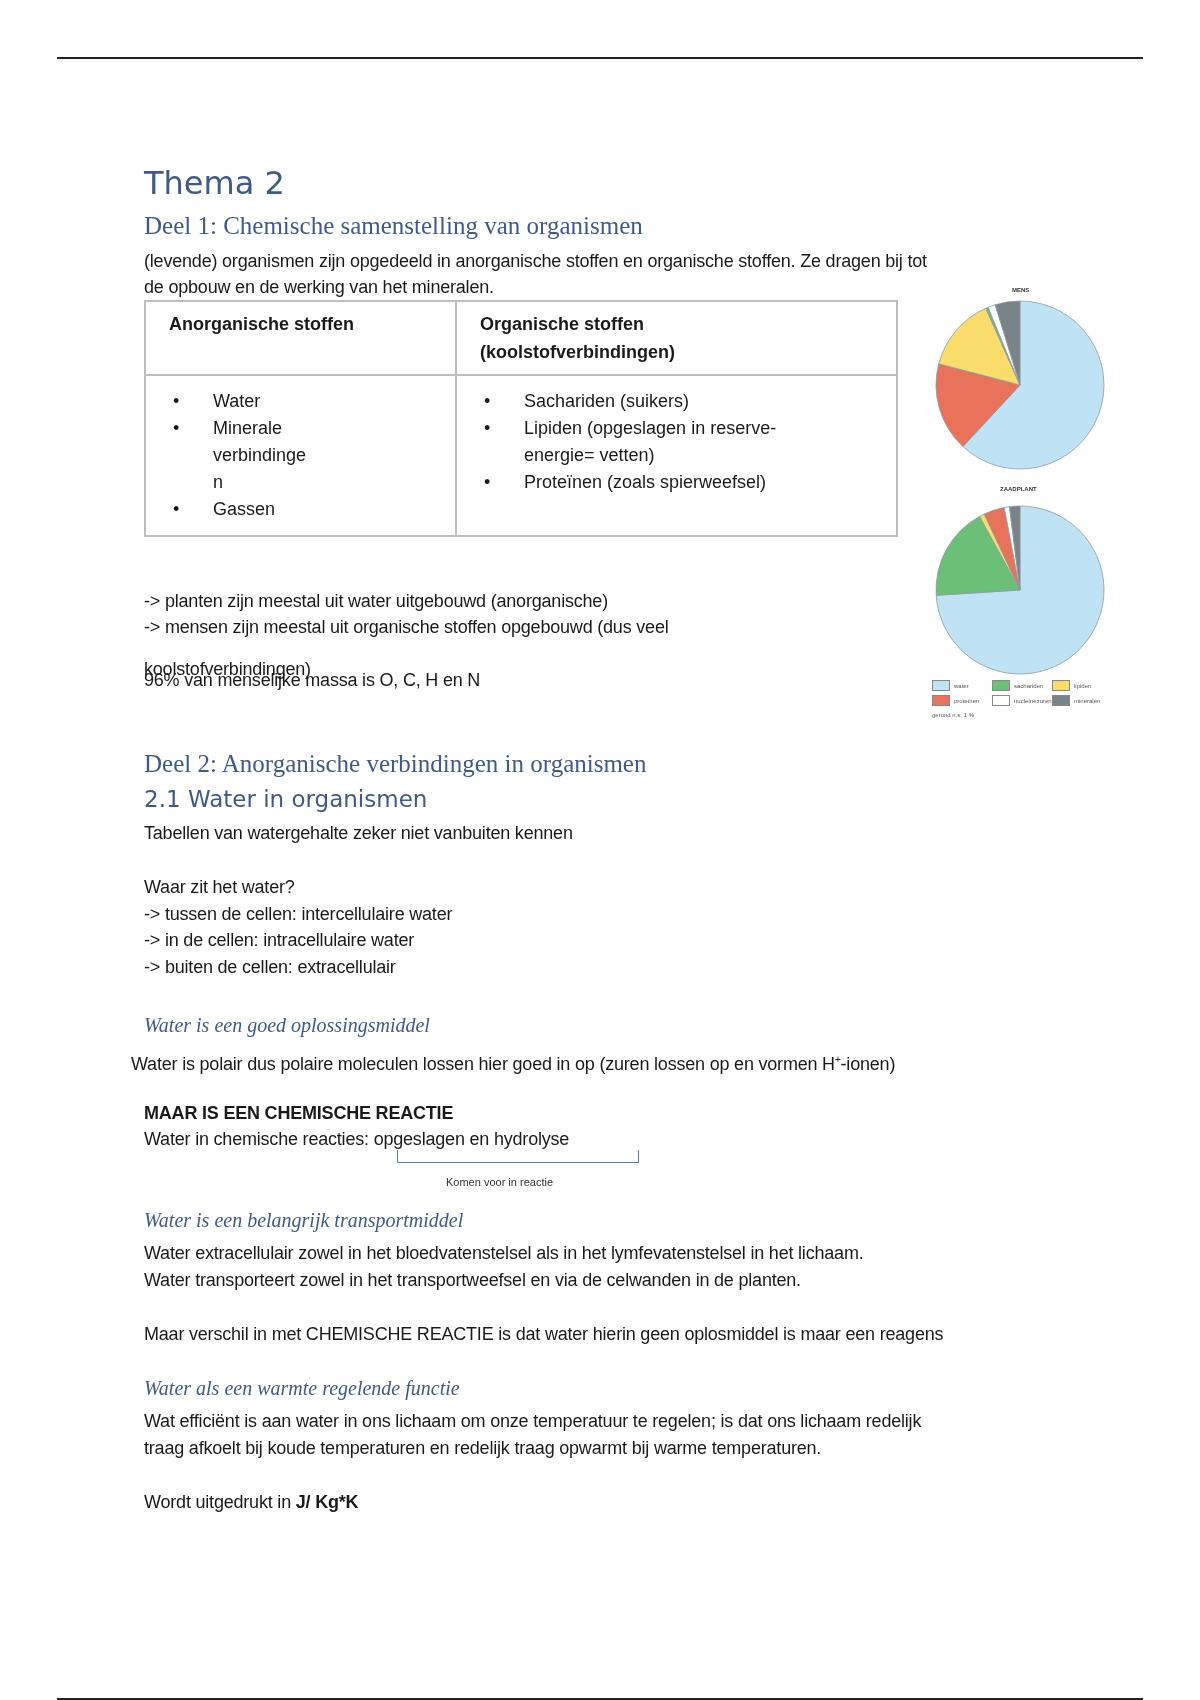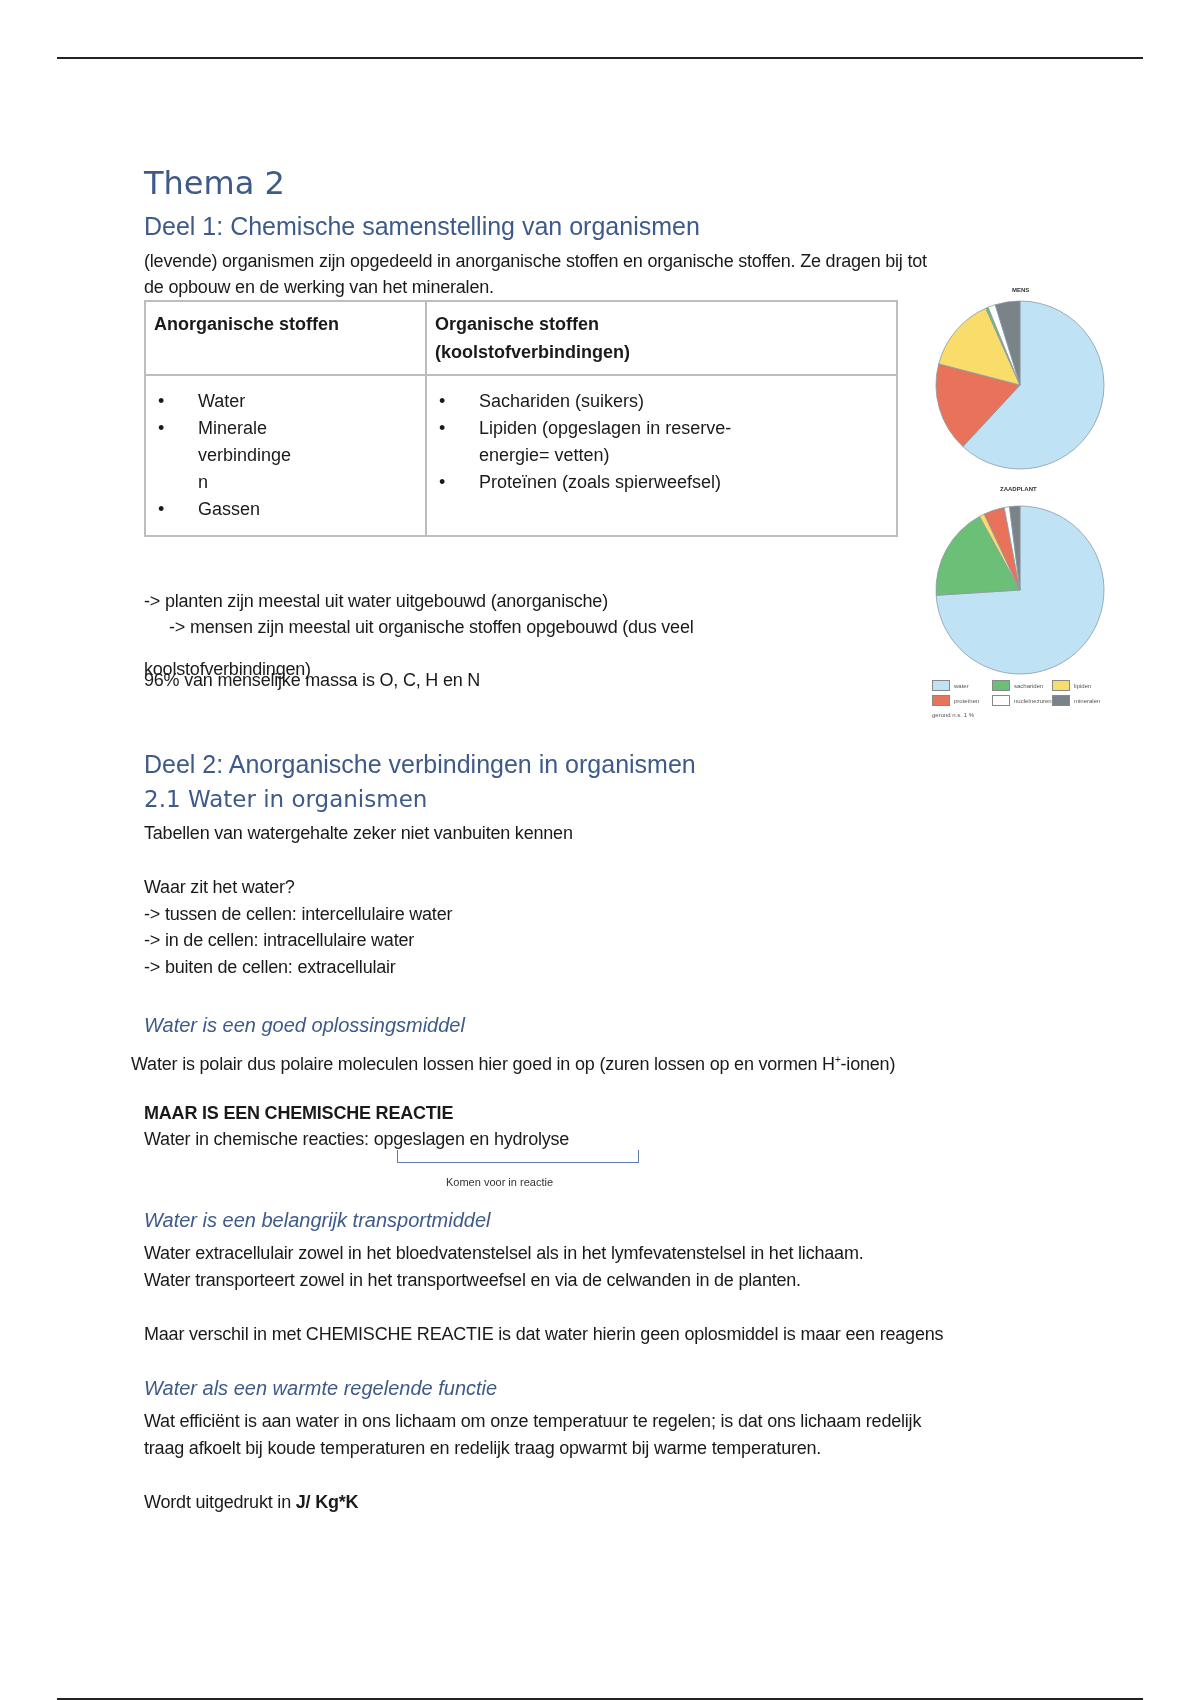--- a/index.html
+++ b/index.html
@@ -1,25 +1,25 @@
 <!DOCTYPE html>
 <html><head>
 <meta charset="utf-8">
 <style>
   html,body{margin:0;padding:0;background:#fff;}
   body{width:1200px;height:1700px;position:relative;overflow:hidden;font-family:"Liberation Sans",sans-serif;color:#1a1a1a;}
   .rule{position:absolute;left:57px;width:1086px;height:2px;background:#222;}
   .abs{position:absolute;}
   .h-title{font-family:"DejaVu Sans",sans-serif;color:#3d5a8a;font-size:32px;left:144px;top:164px;white-space:nowrap;}
-  .h1{font-family:Liberation Sans, sans-serif;color:#3d5a8a;font-size:25px;white-space:nowrap;}
+  .h1{font-family:Liberation Serif, serif;color:#3d5a8a;font-size:25px;white-space:nowrap;}
   .h2{font-family:"DejaVu Sans",sans-serif;color:#3d5a8a;font-size:23px;white-space:nowrap;}
-  .h3{font-family:Liberation Sans, sans-serif;color:#3d5a8a;font-size:20px;font-style:italic;white-space:nowrap;}
+  .h3{font-family:Liberation Serif, serif;color:#3d5a8a;font-size:20px;font-style:italic;white-space:nowrap;}
   .p{font-size:18px;line-height:27px;white-space:nowrap;letter-spacing:-0.2px;}
   table.t{position:absolute;left:144px;top:300px;width:754px;border-collapse:collapse;font-size:18px;}
-  table.t td{border:2px solid #bdbdbd;vertical-align:top;padding:8px 8px;}
+  table.t td{border:2px solid #bdbdbd;vertical-align:top;padding:8px 23px;}
   table.t td.c1{width:263px;}
   .th{font-weight:bold;line-height:28px;}
   ul.bl{margin:4px 0 4px 0;padding-left:0;list-style:none;line-height:27px;}
   ul.bl li{position:relative;padding-left:44px;}
   ul.bl li::before{content:"•";position:absolute;left:4px;}
   .ul1{margin-left:110px;}
   .ul2{margin-left:110px;}
   .legend{position:absolute;left:932px;top:680px;width:190px;font-size:6px;color:#555;}
   .lg{display:inline-flex;align-items:center;width:60px;margin-bottom:4px;}
   .sw{display:inline-block;width:16px;height:9px;border:1px solid #888;margin-right:4px;}
@@ -103,21 +103,21 @@
         <span class="sw" style="background: rgb(255, 255, 255);"></span>
         <span>nucleïnezuren</span>
       </span><span class="lg">
         <span class="sw" style="background: rgb(122, 131, 136);"></span>
         <span>mineralen</span>
       </span></div>
   <div style="margin-top:2px;">gerond n.s. 1 %</div>
 </div>
 
 <div class="abs p" style="left:144px;top:588px;">-&gt; planten zijn meestal uit water uitgebouwd (anorganische)</div>
-<div class="abs p" style="left:144px;top:614px;margin-left:25px;">-&gt; mensen zijn meestal uit organische stoffen opgebouwd (dus veel</div>
+<div class="abs p" style="left:144px;top:614px;">-&gt; mensen zijn meestal uit organische stoffen opgebouwd (dus veel</div>
 <div class="abs p" style="left:144px;top:640px;margin-top:16px;">koolstofverbindingen)</div>
 <div class="abs p" style="left:144px;top:667px;">96% van menselijke massa is O, C, H en N</div>
 
 <div class="abs h1" style="left:144px;top:750px;">Deel 2: Anorganische verbindingen in organismen</div>
 <div class="abs h2" style="left:144px;top:786px;">2.1 Water in organismen</div>
 <div class="abs p" style="left:144px;top:820px;">Tabellen van watergehalte zeker niet vanbuiten kennen</div>
 
 <div class="abs p" style="left:144px;top:874px;">Waar zit het water?</div>
 <div class="abs p" style="left:144px;top:901px;">-&gt; tussen de cellen: intercellulaire water</div>
 <div class="abs p" style="left:144px;top:927px;">-&gt; in de cellen: intracellulaire water</div>

